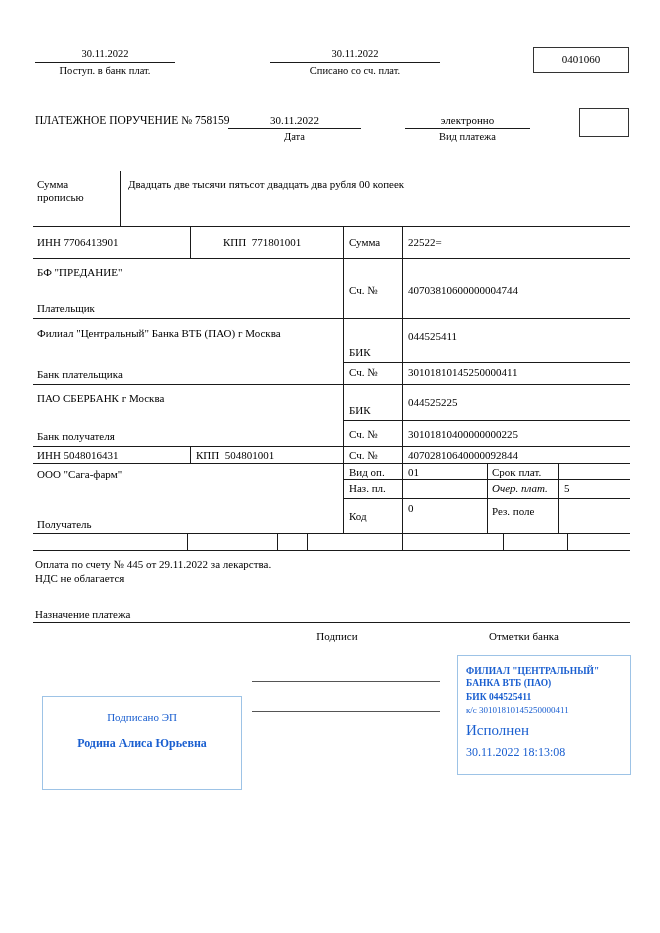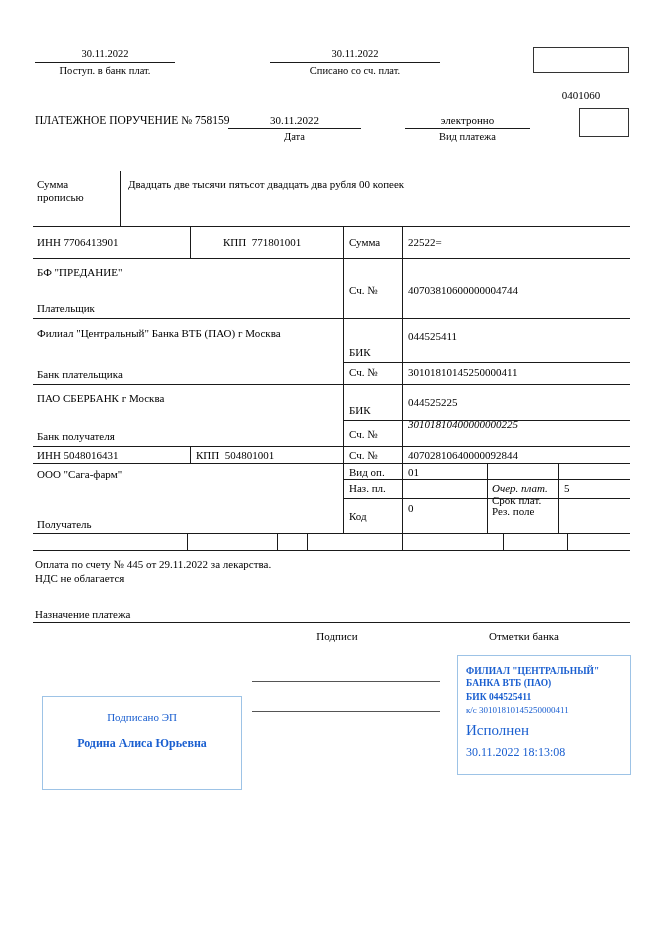--- a/index.html
+++ b/index.html
@@ -28,21 +28,21 @@
 
   <div class="t small c" style="left:35px;top:48px;width:140px;">30.11.2022</div>
   <div class="hl" style="left:35px;top:62px;width:140px;"></div>
   <div class="t small c" style="left:35px;top:65px;width:140px;">Поступ. в банк плат.</div>
 
   <div class="t small c" style="left:270px;top:48px;width:170px;">30.11.2022</div>
   <div class="hl" style="left:270px;top:62px;width:170px;"></div>
   <div class="t small c" style="left:270px;top:65px;width:170px;">Списано со сч. плат.</div>
 
   <div class="box" style="left:533px;top:47px;width:94px;height:24px;">
-    <div class="t c" style="left:0;top:5px;width:100%;margin-top:36px;">0401060</div>
+    <div class="t c" style="left:0;top:5px;width:100%;">0401060</div>
   </div>
 
   <div class="t" style="left:35px;top:114px;font-size:11.5px;">ПЛАТЕЖНОЕ ПОРУЧЕНИЕ № 758159</div>
   <div class="t c" style="left:228px;top:114px;width:133px;">30.11.2022</div>
   <div class="hl" style="left:228px;top:128px;width:133px;"></div>
   <div class="t small c" style="left:228px;top:131px;width:133px;">Дата</div>
 
   <div class="t c" style="left:405px;top:114px;width:125px;">электронно</div>
   <div class="hl" style="left:405px;top:128px;width:125px;"></div>
   <div class="t small c" style="left:405px;top:131px;width:125px;">Вид платежа</div>
@@ -97,33 +97,33 @@
   <div class="t" style="left:408px;top:330px;">044525411</div>
   <div class="t" style="left:349px;top:346px;">БИК</div>
   <div class="t" style="left:349px;top:366px;">Сч. №</div>
   <div class="t" style="left:408px;top:366px;">30101810145250000411</div>
 
   <div class="t" style="left:37px;top:392px;width:300px;">ПАО СБЕРБАНК г Москва</div>
   <div class="t" style="left:37px;top:430px;">Банк получателя</div>
   <div class="t" style="left:408px;top:396px;">044525225</div>
   <div class="t" style="left:349px;top:404px;">БИК</div>
   <div class="t" style="left:349px;top:428px;">Сч. №</div>
-  <div class="t" style="left:408px;top:418px;font-style:italic;">30101810400000000225</div>
+  <div class="t" style="left:408px;top:428px;">30101810400000000225</div>
 
   <div class="t" style="left:37px;top:449px;">ИНН 5048016431</div>
   <div class="t" style="left:196px;top:449px;">КПП  504801001</div>
   <div class="t" style="left:349px;top:449px;">Сч. №</div>
   <div class="t" style="left:408px;top:449px;">40702810640000092844</div>
 
   <div class="t" style="left:37px;top:468px;">ООО "Сага-фарм"</div>
   <div class="t" style="left:37px;top:518px;">Получатель</div>
 
   <div class="t" style="left:349px;top:466px;">Вид оп.</div>
   <div class="t" style="left:408px;top:466px;">01</div>
-  <div class="t" style="left:492px;top:466px;margin-top:28px;">Срок плат.</div>
+  <div class="t" style="left:492px;top:466px;">Срок плат.</div>
   <div class="t" style="left:564px;top:466px;"></div>
 
   <div class="t" style="left:349px;top:482px;">Наз. пл.</div>
   <div class="t" style="left:408px;top:482px;"></div>
   <div class="t" style="left:492px;top:482px;font-style:italic;">Очер. плат.</div>
   <div class="t" style="left:564px;top:482px;">5</div>
 
   <div class="t" style="left:349px;top:510px;">Код</div>
   <div class="t" style="left:408px;top:502px;">0</div>
   <div class="t" style="left:492px;top:505px;">Рез. поле</div>

